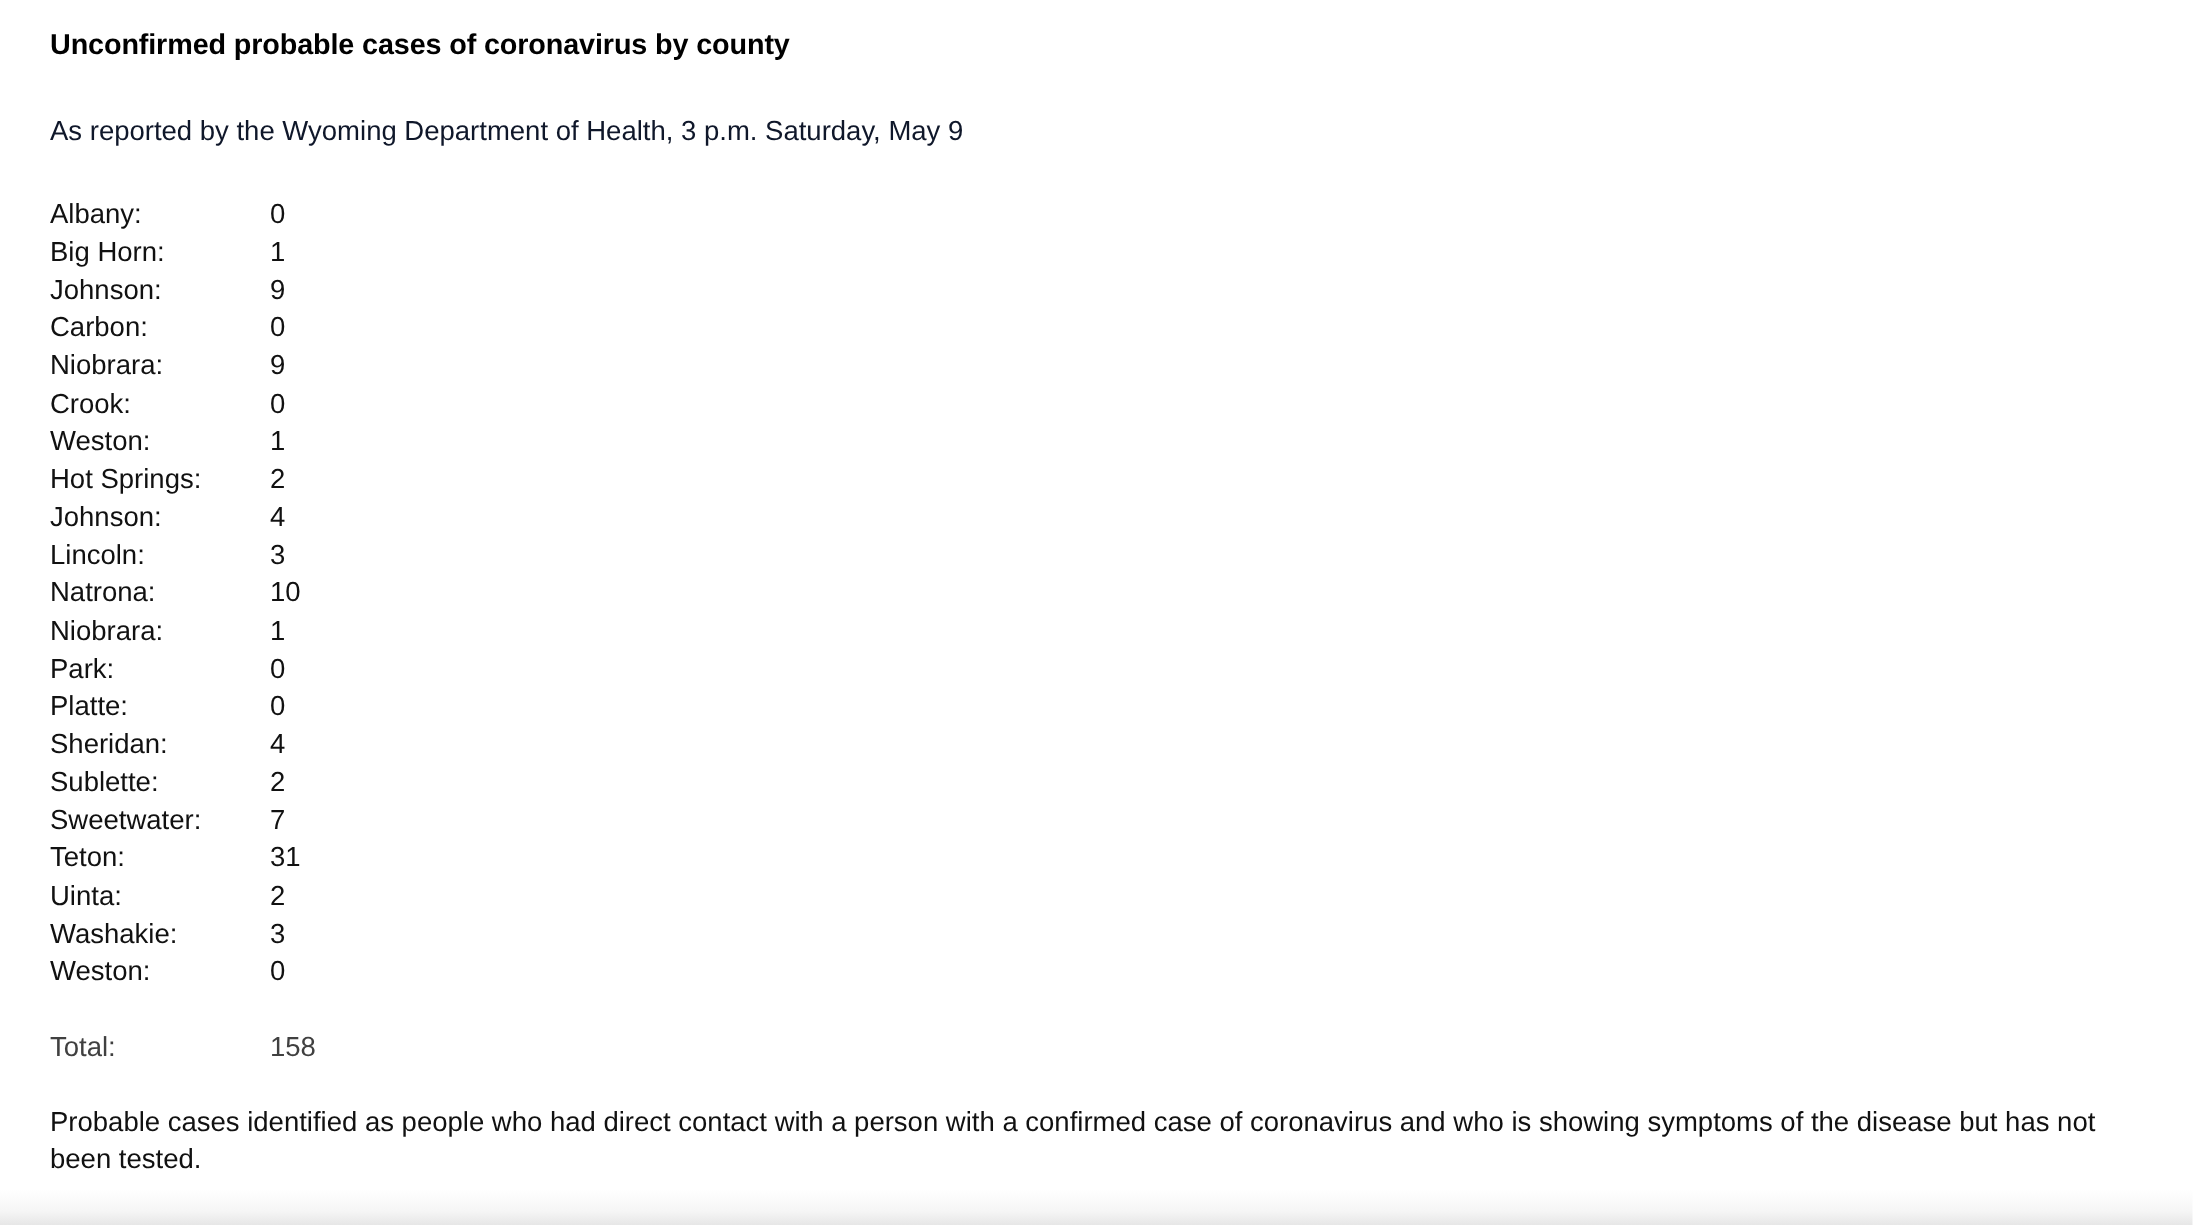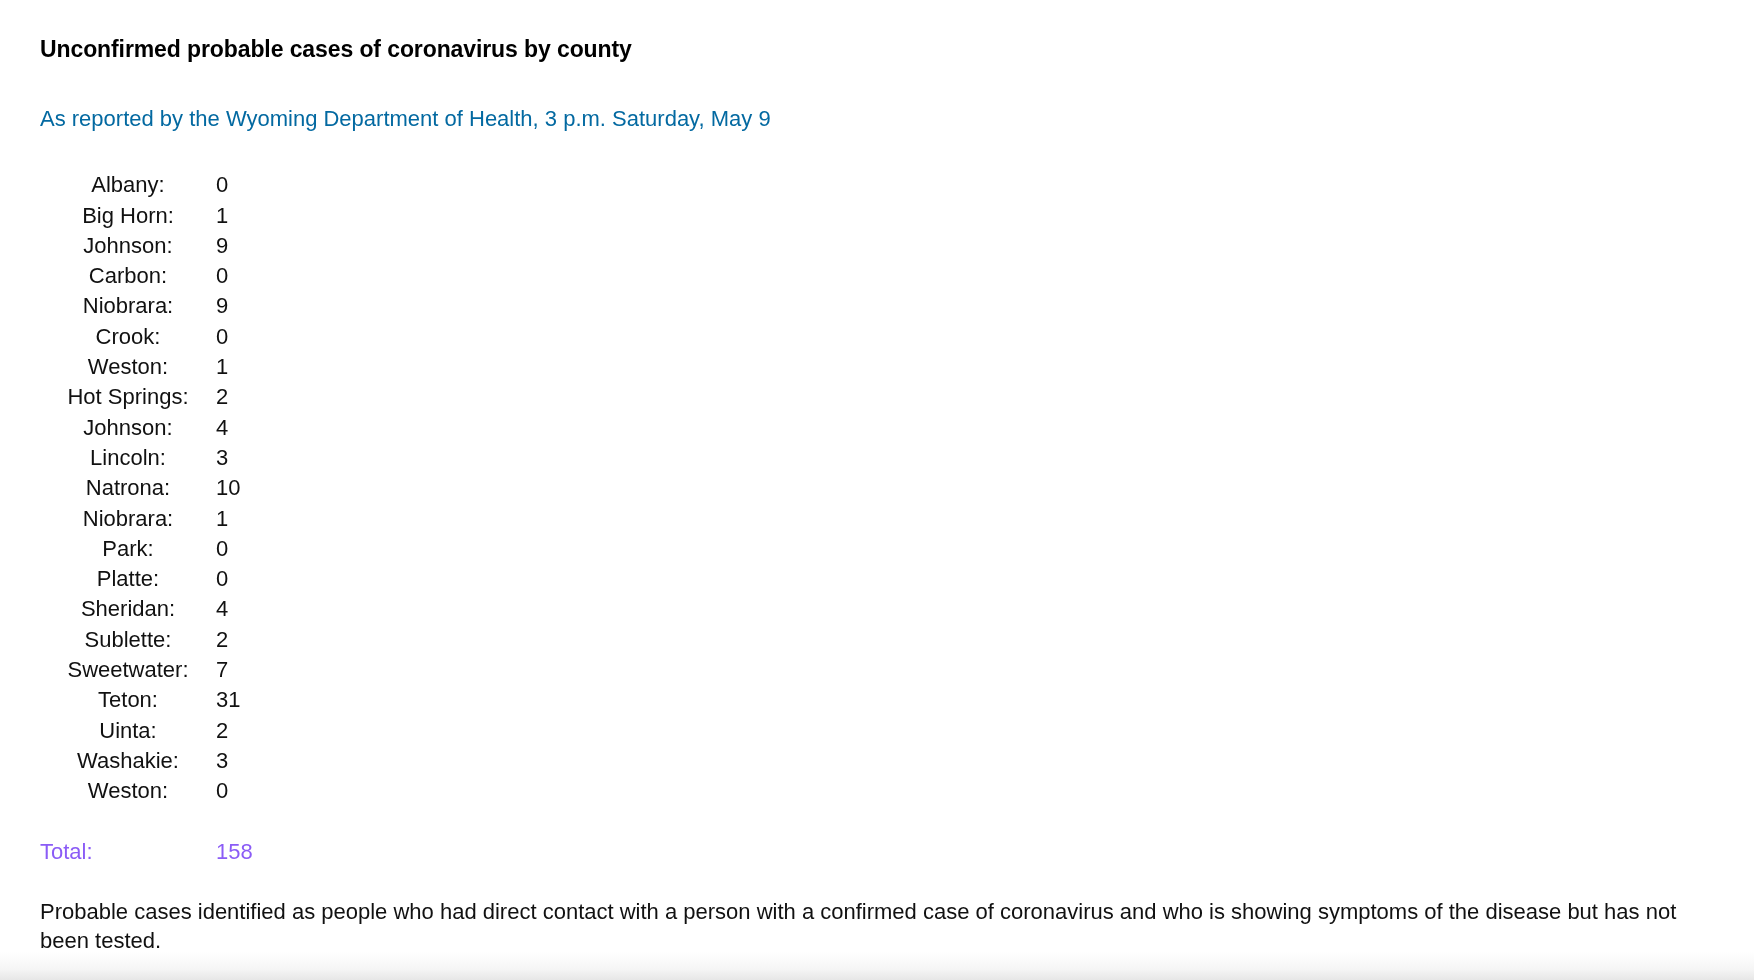--- a/index.html
+++ b/index.html
@@ -9,70 +9,69 @@
   }
   body {
     width: 1754px;
     height: 980px;
     font-family: "Liberation Sans", sans-serif;
     color: #111111;
     overflow: hidden;
     position: relative;
   }
   .page {
-    padding: 32px 40px 0 40px;
+    padding: 18px 40px 0 40px;
     box-sizing: border-box;
     width: 100%;
     height: 100%;
     position: relative;
   }
   .doc-title {
     font-size: 23px;
     font-weight: bold;
     letter-spacing: -0.1px;
     margin: 0 0 0 0;
     line-height: 1.5;
     color: #000000;
   }
   .doc-subtitle {
     font-size: 22px;
     font-weight: normal;
     margin: 37px 0 0 0;
     line-height: 1.4;
-    color: #0369a1;
+    color: #0f172a;
   }
   .county-list {
     margin: 36px 0 0 0;
     padding: 0;
     list-style: none;
   }
   .county-row {
     display: flex;
     align-items: baseline;
     font-size: 22px;
     line-height: 30.3px;
     color: #111111;
     white-space: nowrap;
   }
   .county-name {
     display: inline-block;
     width: 176px;
     flex: 0 0 176px;
-    text-align: center;
   }
   .county-value {
     display: inline-block;
   }
   .total-row {
     display: flex;
     align-items: baseline;
     font-size: 22px;
     line-height: 30px;
     margin-top: 30px;
-    color: #8b5cf6;
+    color: #404040;
   }
   .total-label {
     display: inline-block;
     width: 176px;
     flex: 0 0 176px;
   }
   .total-value {
     display: inline-block;
     text-align: center;
   }

